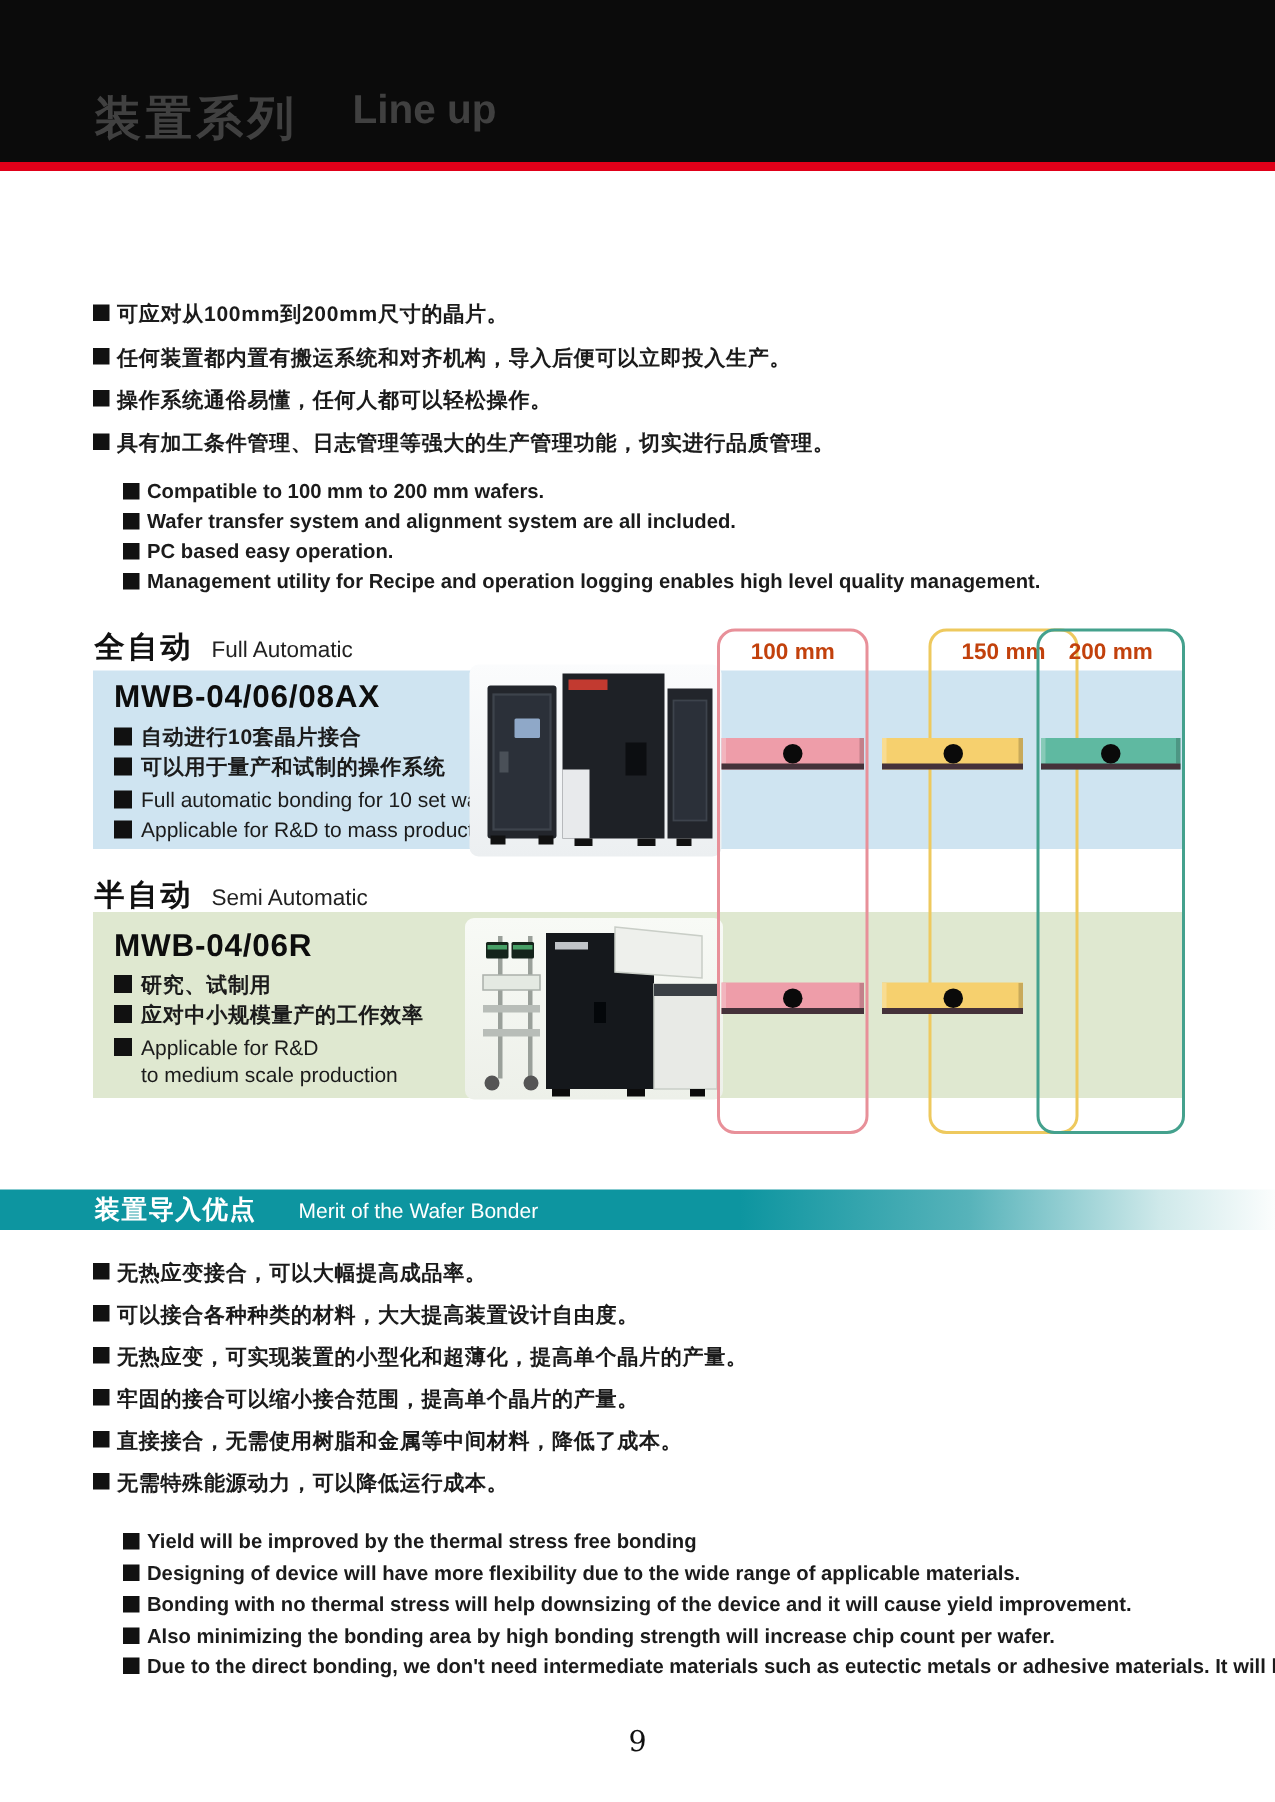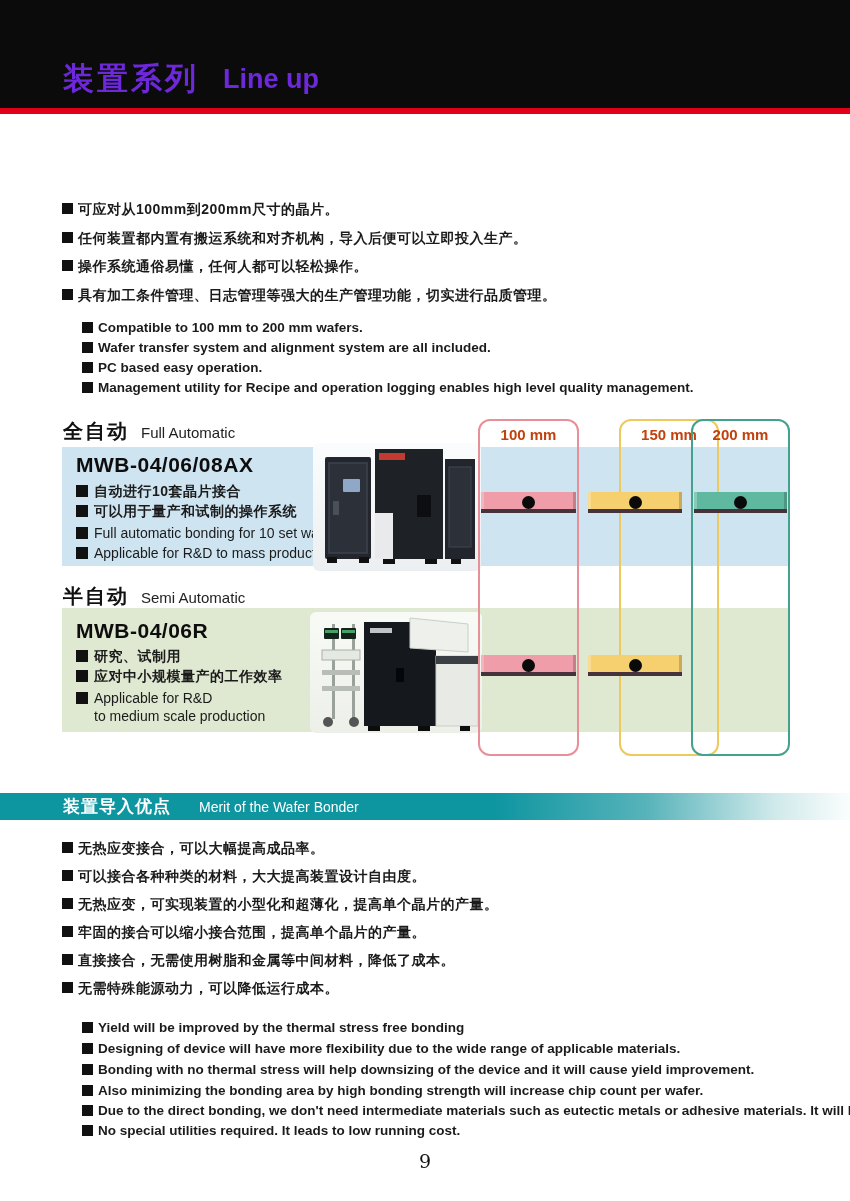--- a/index.html
+++ b/index.html
@@ -5,21 +5,21 @@
   * { margin:0; padding:0; box-sizing:border-box; }
   html,body { background:#888; }
   .page {
     position:relative; width:850px; height:1201px; margin:0 auto;
     background:#ffffff; overflow:hidden;
     font-family:"Liberation Sans", sans-serif; color:#1b1b1b;
   }
   
   .black-header { position:absolute; left:0; top:0; width:850px; height:108px; background:#0b0b0b; }
   .red-stripe  { position:absolute; left:0; top:108px; width:850px; height:6px; background:#e00019; }
-  .header-title { position:absolute; left:63px; top:58px; display:flex; align-items:center; gap:24px; color:#6d28d9; }
+  .header-title { position:absolute; left:63px; top:58px; display:flex; align-items:flex-start; gap:36px; color:#404040; }
   .header-title .cn { font-size:31px; font-weight:bold; letter-spacing:3px; }
   .header-title .en { font-size:27px; font-weight:bold; }
   
   .banner {
     position:absolute; left:0; width:850px; color:#fff;
     background:linear-gradient(90deg,#0d95a0 0%,#0d95a0 58%,#57b3ba 76%,#cfe9ea 91%,#fbfdfd 100%);
     display:flex; align-items:center; gap:10px; padding-left:63px;
   }
   .banner .cn { font-size:17px; font-weight:bold; letter-spacing:1px; }
   .banner .en { font-size:14px; }
@@ -278,20 +278,16 @@
       <span>Bonding with no thermal stress will help downsizing of the device and it will cause yield improvement.</span>
     </div>
   <div class="bullet enline" style="top:1083px">
       <span class="sq"></span>
       <span>Also minimizing the bonding area by high bonding strength will increase chip count per wafer.</span>
     </div>
   <div class="bullet enline" style="top:1103px">
       <span class="sq"></span>
       <span>Due to the direct bonding, we don't need intermediate materials such as eutectic metals or adhesive materials. It will help cost reduction.</span>
     </div>
-  <div class="bullet enline" style="top:1123px">
-      <span class="sq"></span>
-      <span>No special utilities required. It leads to low running cost.</span>
-    </div>
 
   <div class="page-number">9</div>
 
 </div>
 
 </body></html>

